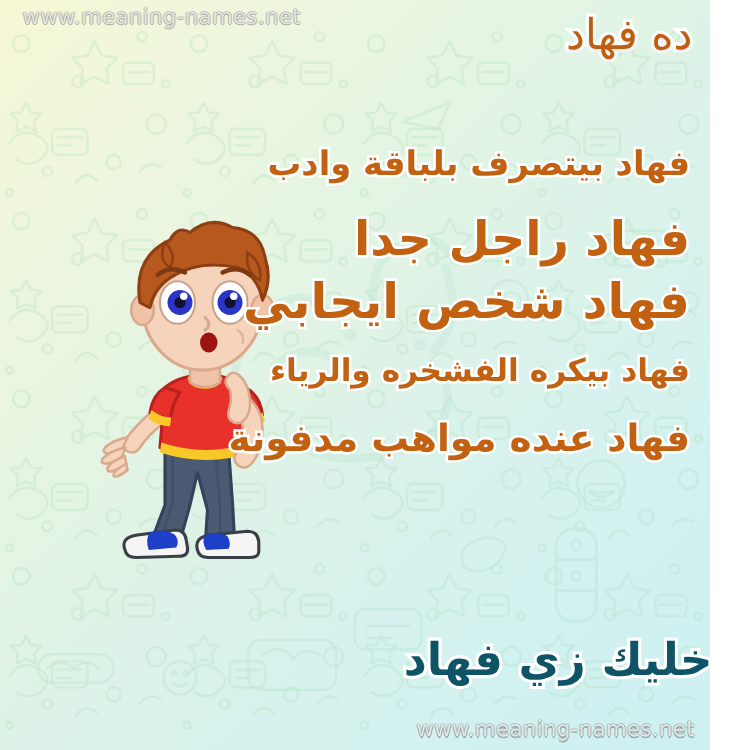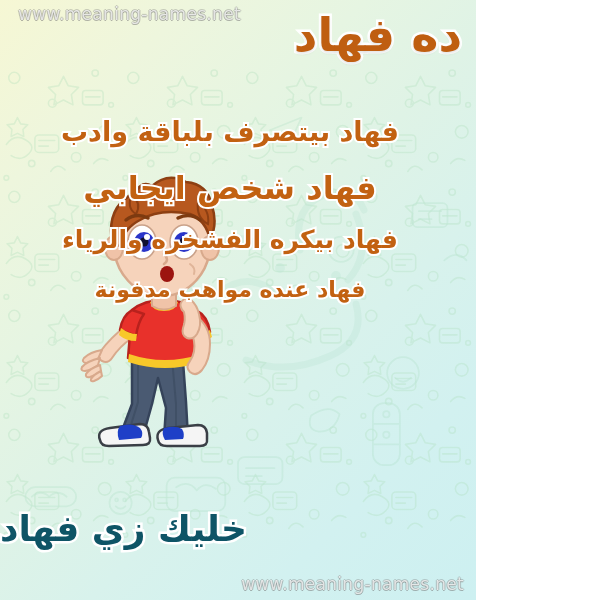--- a/index.html
+++ b/index.html
@@ -2,21 +2,21 @@
 <html><head>
 <meta charset="utf-8">
 <style>
   html, body {
     margin: 0;
     padding: 0;
     background: #ffffff;
   }
   #canvas {
     position: relative;
-    width: 476px;
+    width: 568px;
     height: 600px;
     overflow: hidden;
     font-family: "DejaVu Sans", "Liberation Sans", sans-serif;
     background:
       linear-gradient(135deg,
         #f6f7d4 0%,
         #eef6dd 18%,
         #e6f5e2 34%,
         #dff3e6 48%,
         #d8f2ec 64%,
@@ -62,61 +62,61 @@
   #watermark-top { left: 18px; top: 4px; }
   #watermark-bottom { right: 12px; bottom: 6px; }
 
   
   .headline {
     position: absolute;
     right: 14px;
     top: 8px;
     direction: rtl;
     unicode-bidi: bidi-override;
-    font-size: 46px;
-    font-weight: bold;
+    font-size: 34px;
+    font-weight: normal;
     color: #bf5e10;
     white-space: nowrap;
     -webkit-text-stroke: 5px #ffffff;
     paint-order: stroke fill;
     text-shadow: 0 2px 3px rgba(0,0,0,.10);
   }
 
   
   .phrases {
     position: absolute;
     left: 0;
     right: 16px;
     top: 118px;
     direction: rtl;
-    text-align: center;
+    text-align: right;
   }
   .phrase {
     display: block;
     color: #c26111;
     font-weight: bold;
     white-space: nowrap;
     -webkit-text-stroke: 4px #ffffff;
     paint-order: stroke fill;
     line-height: 1.04;
   }
   .phrase.s-1 { font-size: 27px; margin-bottom: 26px; }
   .phrase.s-2 { font-size: 27px; margin-bottom: 20px; }
   .phrase.s-3 { font-size: 38px; margin-bottom: 10px; }
-  .phrase.s-4 { font-size: 32px; margin-bottom: 20px; }
+  .phrase.s-4 { font-size: 39px; margin-bottom: 20px; }
   .phrase.s-5 { font-size: 25px; margin-bottom: 26px; margin-top: 22px; }
-  .phrase.s-6 { font-size: 22px; margin-bottom: 0; }
+  .phrase.s-6 { font-size: 30px; margin-bottom: 0; }
 
   
   .footer-slogan {
     position: absolute;
     left: 0;
     width: 570px;
     top: 508px;
-    text-align: left;
+    text-align: right;
     direction: rtl;
     font-size: 36px;
     font-weight: bold;
     color: #0e5466;
     white-space: nowrap;
     -webkit-text-stroke: 5px #ffffff;
     paint-order: stroke fill;
   }
 
   
@@ -267,20 +267,21 @@
       <path d="M92 82 q6 6 0 10" fill="none" stroke="#d8a98c" stroke-width="2.5" stroke-linecap="round"></path>
 
       <ellipse cx="95" cy="102" rx="7" ry="8" fill="#9c1410"></ellipse>
 
       <path d="M118 92 q6 4 4 10" fill="none" stroke="#e0b599" stroke-width="2" stroke-linecap="round"></path>
     </svg>
   </div>
 
   <div class="phrases">
     <span class="phrase s-1">فهاد بيتصرف بلباقة وادب</span>
+    <span class="phrase s-3">فهاد راجل جدا</span>
     <span class="phrase s-4">فهاد شخص ايجابي</span>
     <span class="phrase s-5">فهاد بيكره الفشخره والرياء</span>
     <span class="phrase s-6">فهاد عنده مواهب مدفونة</span>
   </div>
 
   <div class="footer-slogan">خليك زي فهاد</div>
 
   <div class="watermark" id="watermark-bottom">www.meaning-names.net</div>
 
 </div>

